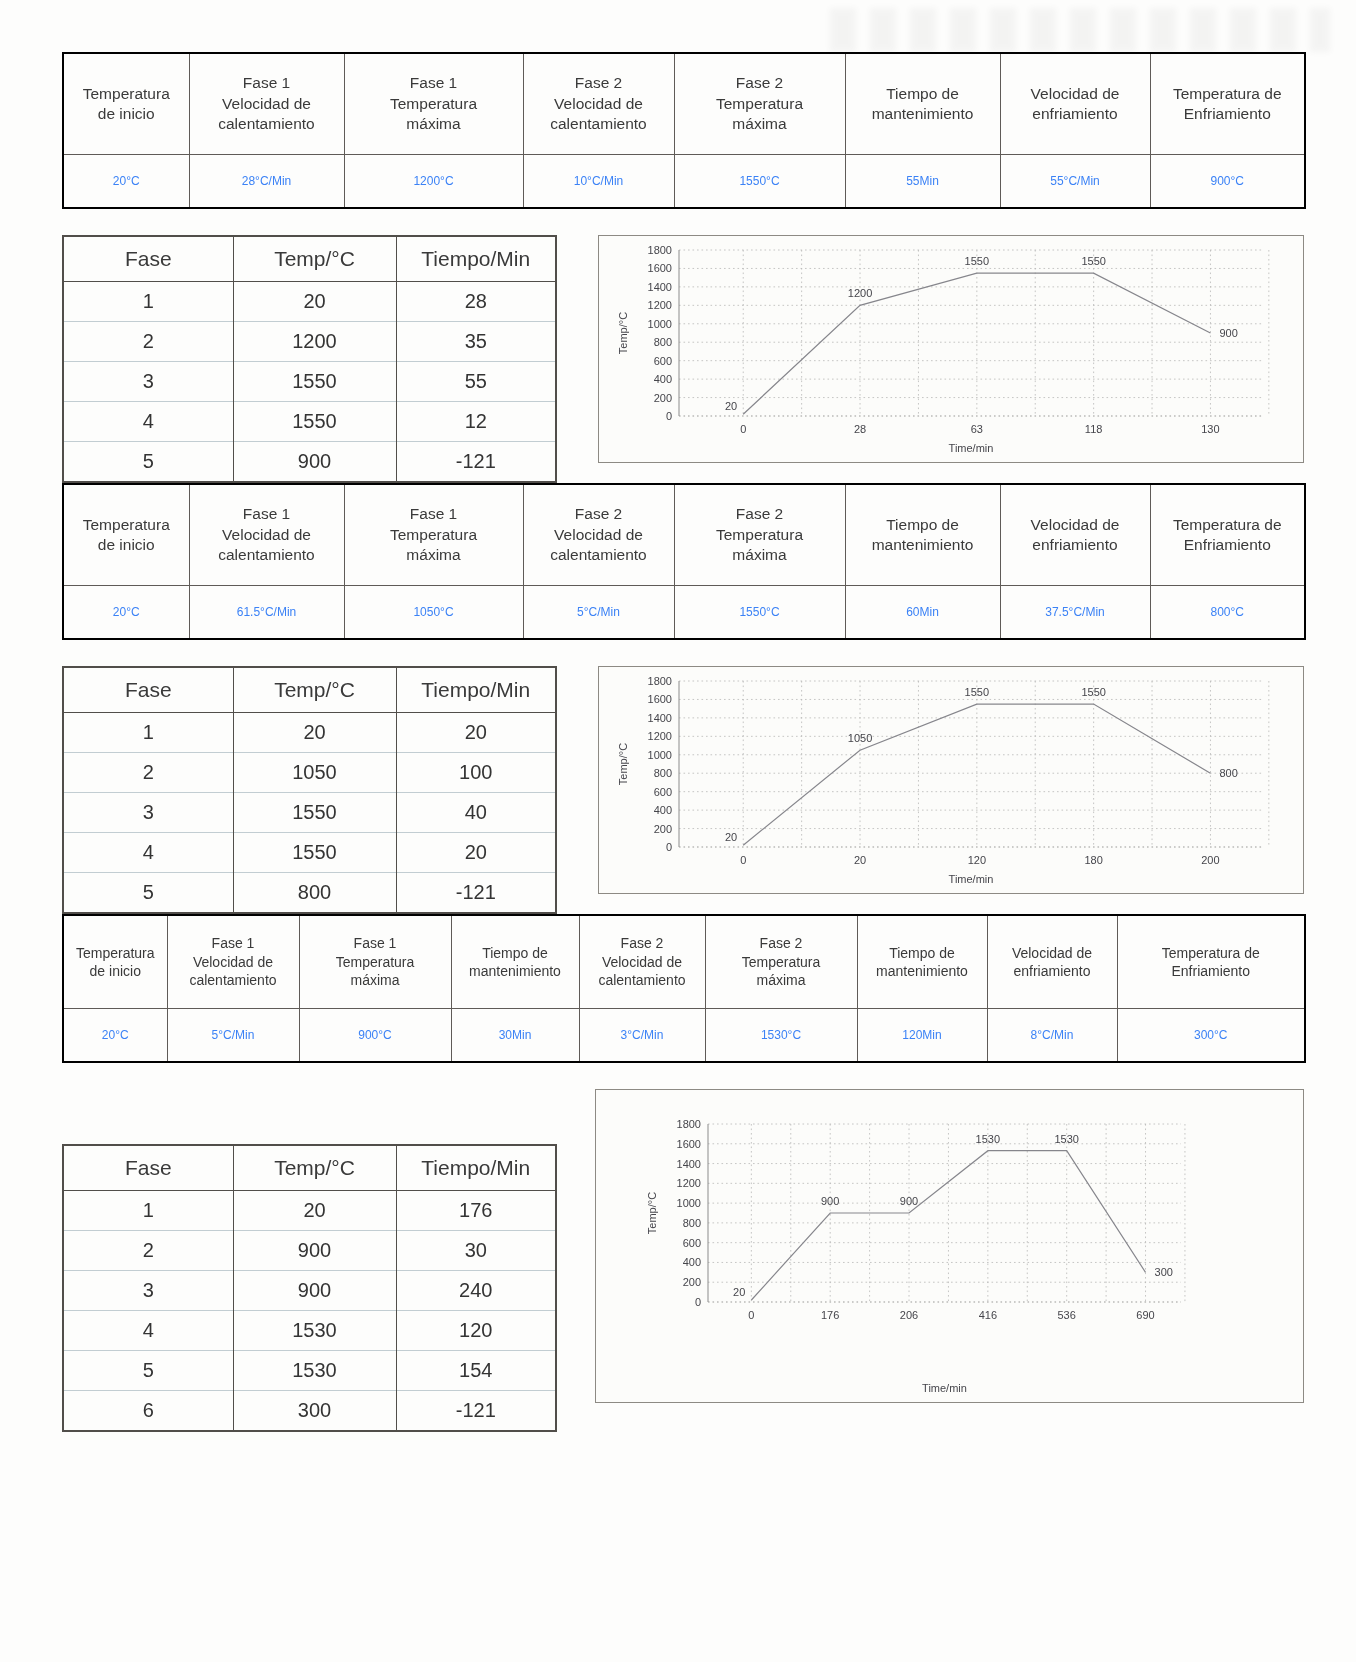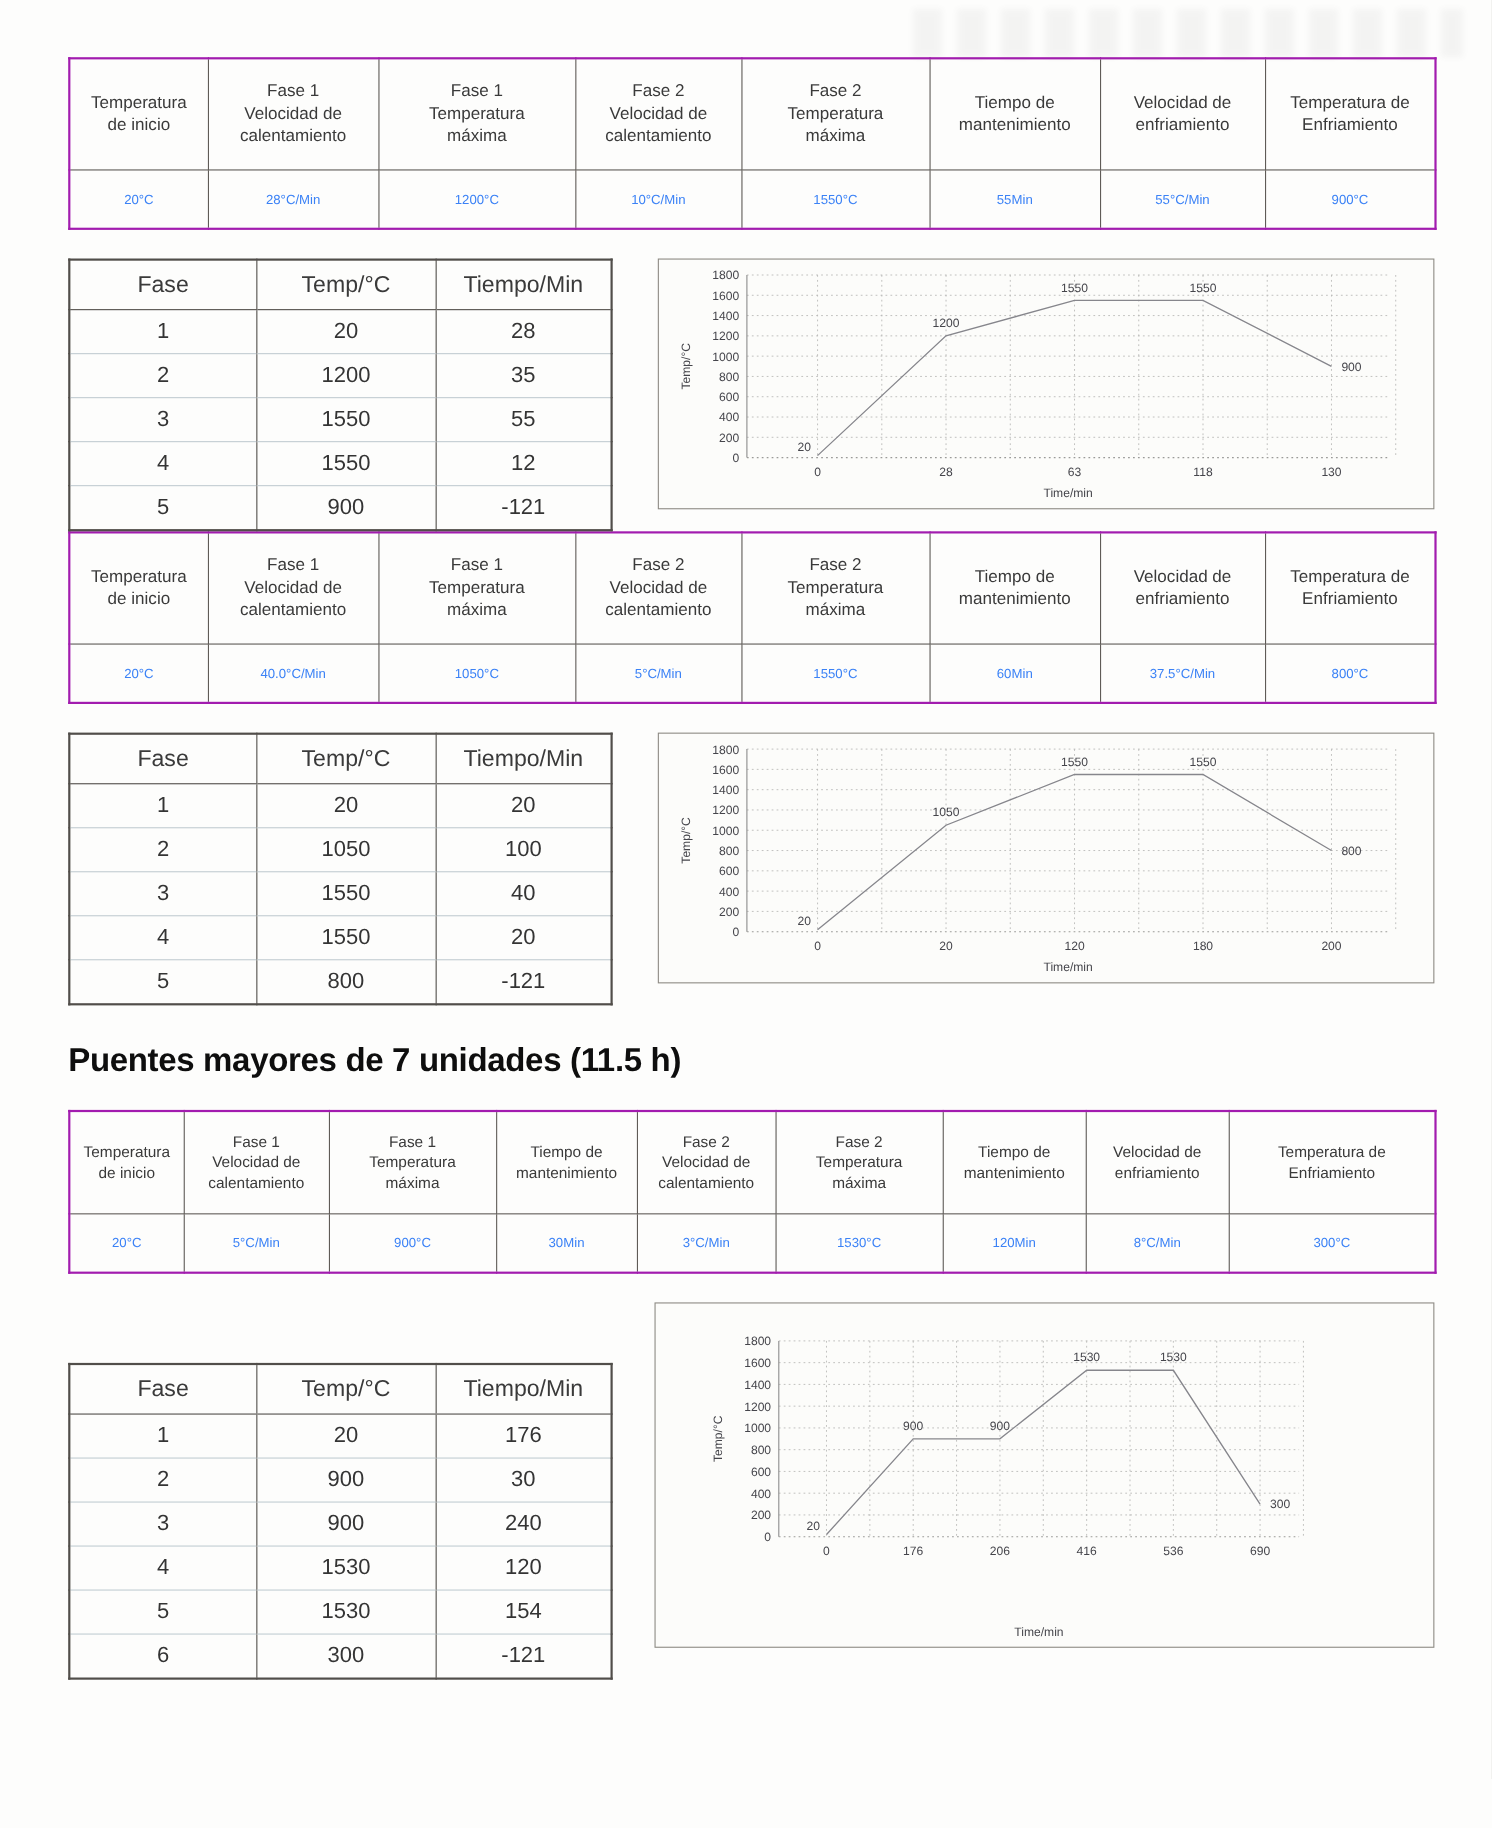--- a/index.html
+++ b/index.html
@@ -11,21 +11,21 @@
   }
   .bleed{position:absolute;top:8px;left:830px;width:500px;height:44px;opacity:0.05;
     background:repeating-linear-gradient(90deg,#555 0 26px,transparent 26px 40px);
     filter:blur(3px);}
   .section-title{
     font-size:30px;font-weight:700;color:#0e0e0e;letter-spacing:-0.3px;
     margin:34px 0 26px 0;line-height:1.15;
   }
   .section-title.first{margin-top:0;}
   table{border-collapse:collapse;table-layout:fixed;}
-  table.program{width:1242px;border:2px solid #a21caf;}
+  table.program{width:1242px;border:2px solid #000000;}
   .program th,.program td{border:1px solid #5f5b57;text-align:center;vertical-align:middle;padding:4px 3px;}
   .program th{font-weight:400;font-size:15.5px;line-height:1.32;white-space:pre-line;height:92px;color:#3a3a3a;}
   .program td{font-size:12px;height:44px;color:#3b82f6;}
   table.cols9 th{font-size:14px;height:84px;}
   .duo{display:flex;justify-content:space-between;align-items:flex-start;margin-top:26px;}
   table.phase{width:493px;border:2px solid #514e4a;}
   .phase th{font-size:21px;font-weight:400;height:42px;border-bottom:1.5px solid #514e4a;border-left:1px solid #514e4a;color:#3a3a3a;}
   .phase td{font-size:20px;height:37px;text-align:center;border-top:1px solid #c2cdd2;border-left:1px solid #514e4a;color:#343434;}
   .phase tr>*:first-child{border-left:none;}
   .chart-panel{border:1.5px solid #8d8a84;background:#fcfcfa;line-height:0;}
@@ -206,21 +206,21 @@
 mantenimiento</th>
             <th>Velocidad de
 enfriamiento</th>
             <th>Temperatura de
 Enfriamiento</th>
           </tr>
         </thead>
         <tbody>
           <tr>
             <td>20°C</td>
-            <td>40.0°C/Min</td>
+            <td>61.5°C/Min</td>
             <td>1050°C</td>
             <td>5°C/Min</td>
             <td>1550°C</td>
             <td>60Min</td>
             <td>37.5°C/Min</td>
             <td>800°C</td>
           </tr>
         </tbody>
       </table>
       <div class="duo">
@@ -305,21 +305,20 @@
             <text x="28" y="97" font-size="11" text-anchor="middle" transform="rotate(-90 28 97)">Temp/°C</text>
             <text x="372" y="216" font-size="11" text-anchor="middle">Time/min</text>
             <polyline points="144.2,178.2 261.0,83.2 377.8,37.1 494.6,37.1 611.4,106.2" fill="none" stroke="#86868c" stroke-width="1.2"></polyline>
             <text x="138.24" y="174.15555555555557" font-size="11" text-anchor="end">20</text>
             <text x="261.04" y="75.16666666666666" font-size="11" text-anchor="middle">1050</text>
             <text x="377.84000000000003" y="29.055555555555543" font-size="11" text-anchor="middle">1550</text>
             <text x="494.64" y="29.055555555555543" font-size="11" text-anchor="middle">1550</text>
             <text x="620.44" y="110.22222222222223" font-size="11" text-anchor="start">800</text>
           </svg></div>
       </div>
-      <h1 class="section-title">Puentes mayores de 7 unidades (11.5 h)</h1>
       <table class="program cols9">
         <colgroup>
           <col style="width:104px">
           <col style="width:132px">
           <col style="width:152px">
           <col style="width:128px">
           <col style="width:126px">
           <col style="width:152px">
           <col style="width:130px">
           <col style="width:130px">

